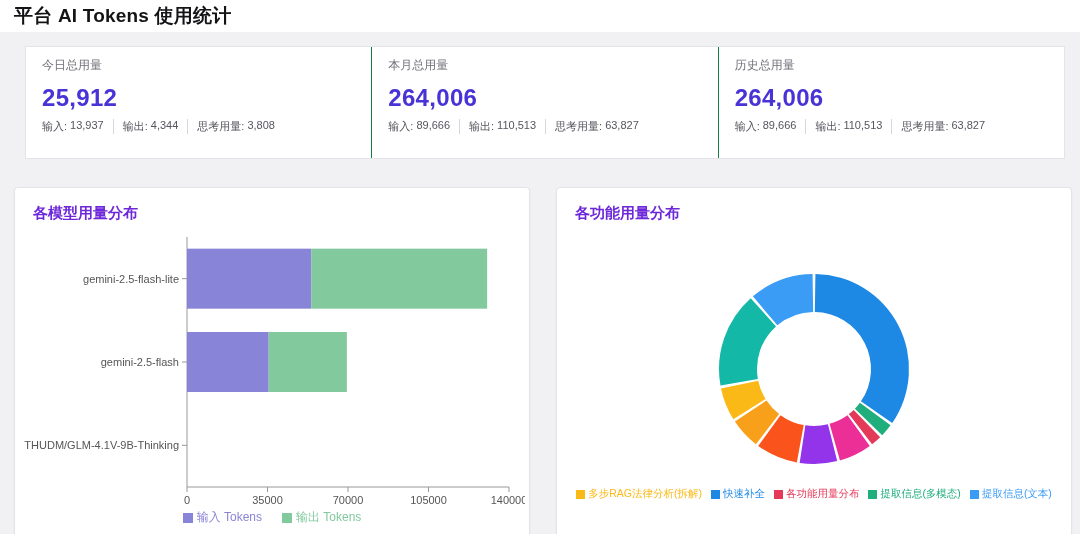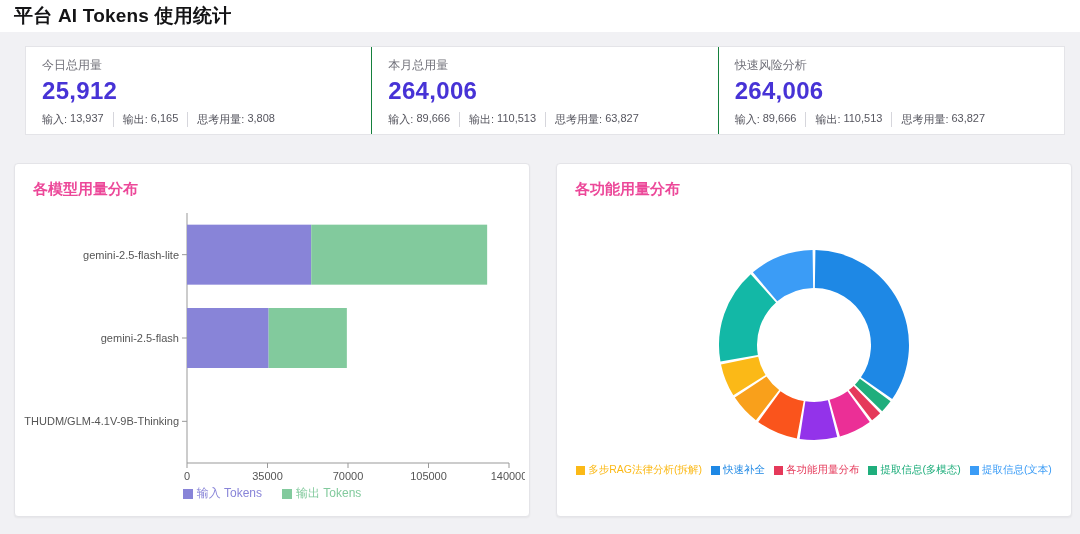--- a/index.html
+++ b/index.html
@@ -8,35 +8,35 @@
     background: #f1f1f4;
     font-family: "Liberation Sans", "DejaVu Sans", sans-serif;
   }
   .header { background: #ffffff; height: 32px; display: flex; align-items: center; padding: 0 14px; }
   .page-title { font-size: 19px; font-weight: 700; color: #141416; letter-spacing: .2px; }
 
   .stats-card {
     display: flex; background: #fff; border: 1px solid #e4e4e8;
     margin: 14px 15px 0 25px;
   }
-  .stat { flex: 1; padding: 10px 16px 7px; }
+  .stat { flex: 1; padding: 10px 16px 24px; }
   .stat + .stat { border-left: 1px solid #15803d; }
   .stat-label { font-size: 12px; color: #71717a; }
-  .stat-value { font-size: 24px; font-weight: 700; margin: 3px 0 7px; letter-spacing: .3px; }
+  .stat-value { font-size: 24px; font-weight: 700; margin: 10px 0 7px; letter-spacing: .3px; }
   .stat-details { font-size: 11px; color: #55555e; display: flex; align-items: center; }
   .detail { display: inline-flex; gap: 3px; }
   .detail + .detail { border-left: 1px solid #d6d6dc; margin-left: 9px; padding-left: 9px; }
 
   .charts-row { display: flex; gap: 26px; margin: 28px 8px 0 14px; }
   .chart-card {
     width: 516px; height: 354px; background: #fff;
     border: 1px solid #e4e4e8; border-radius: 4px;
     box-shadow: 0 1px 2px rgba(0,0,0,.05);
   }
-  .chart-title { font-size: 15px; font-weight: 700; color: #ec4899; padding: 16px 18px 0; }
+  .chart-title { font-size: 15px; font-weight: 700; color: #6d28d9; padding: 16px 18px 0; }
 
   .bar-chart { display: block; margin: 6px 0 0 4px; }
   .bar-legend { display: flex; justify-content: center; gap: 20px; margin-top: 0; }
   .legend-item { display: inline-flex; align-items: center; gap: 4px; font-size: 12px; cursor: pointer; }
   .swatch { width: 10px; height: 10px; display: inline-block; }
 
   .donut-chart { display: block; margin: 6px auto 0; }
   .donut-legend { margin-top: 6px; }
   .legend-row { display: flex; justify-content: center; gap: 9px; margin-bottom: 3px; padding: 0 4px; }
   .legend-row .legend-item { font-size: 10.5px; gap: 3px; white-space: nowrap; }
@@ -56,21 +56,21 @@
     <div class="stat">
       <div class="stat-label">今日总用量</div>
       <div class="stat-value" style="color: rgb(71, 51, 214);">25,912</div>
       <div class="stat-details">
         <span class="detail">
           <span>输入:</span>
           <span>13,937</span>
         </span>
         <span class="detail">
           <span>输出:</span>
-          <span>6,165</span>
+          <span>4,344</span>
         </span>
         <span class="detail">
           <span>思考用量:</span>
           <span>3,808</span>
         </span>
       </div>
     </div>
 
     <div class="stat">
       <div class="stat-label">本月总用量</div>
@@ -85,21 +85,21 @@
           <span>110,513</span>
         </span>
         <span class="detail">
           <span>思考用量:</span>
           <span>63,827</span>
         </span>
       </div>
     </div>
 
     <div class="stat">
-      <div class="stat-label">快速风险分析</div>
+      <div class="stat-label">历史总用量</div>
       <div class="stat-value" style="color: rgb(71, 51, 214);">264,006</div>
       <div class="stat-details">
         <span class="detail">
           <span>输入:</span>
           <span>89,666</span>
         </span>
         <span class="detail">
           <span>输出:</span>
           <span>110,513</span>
         </span>

